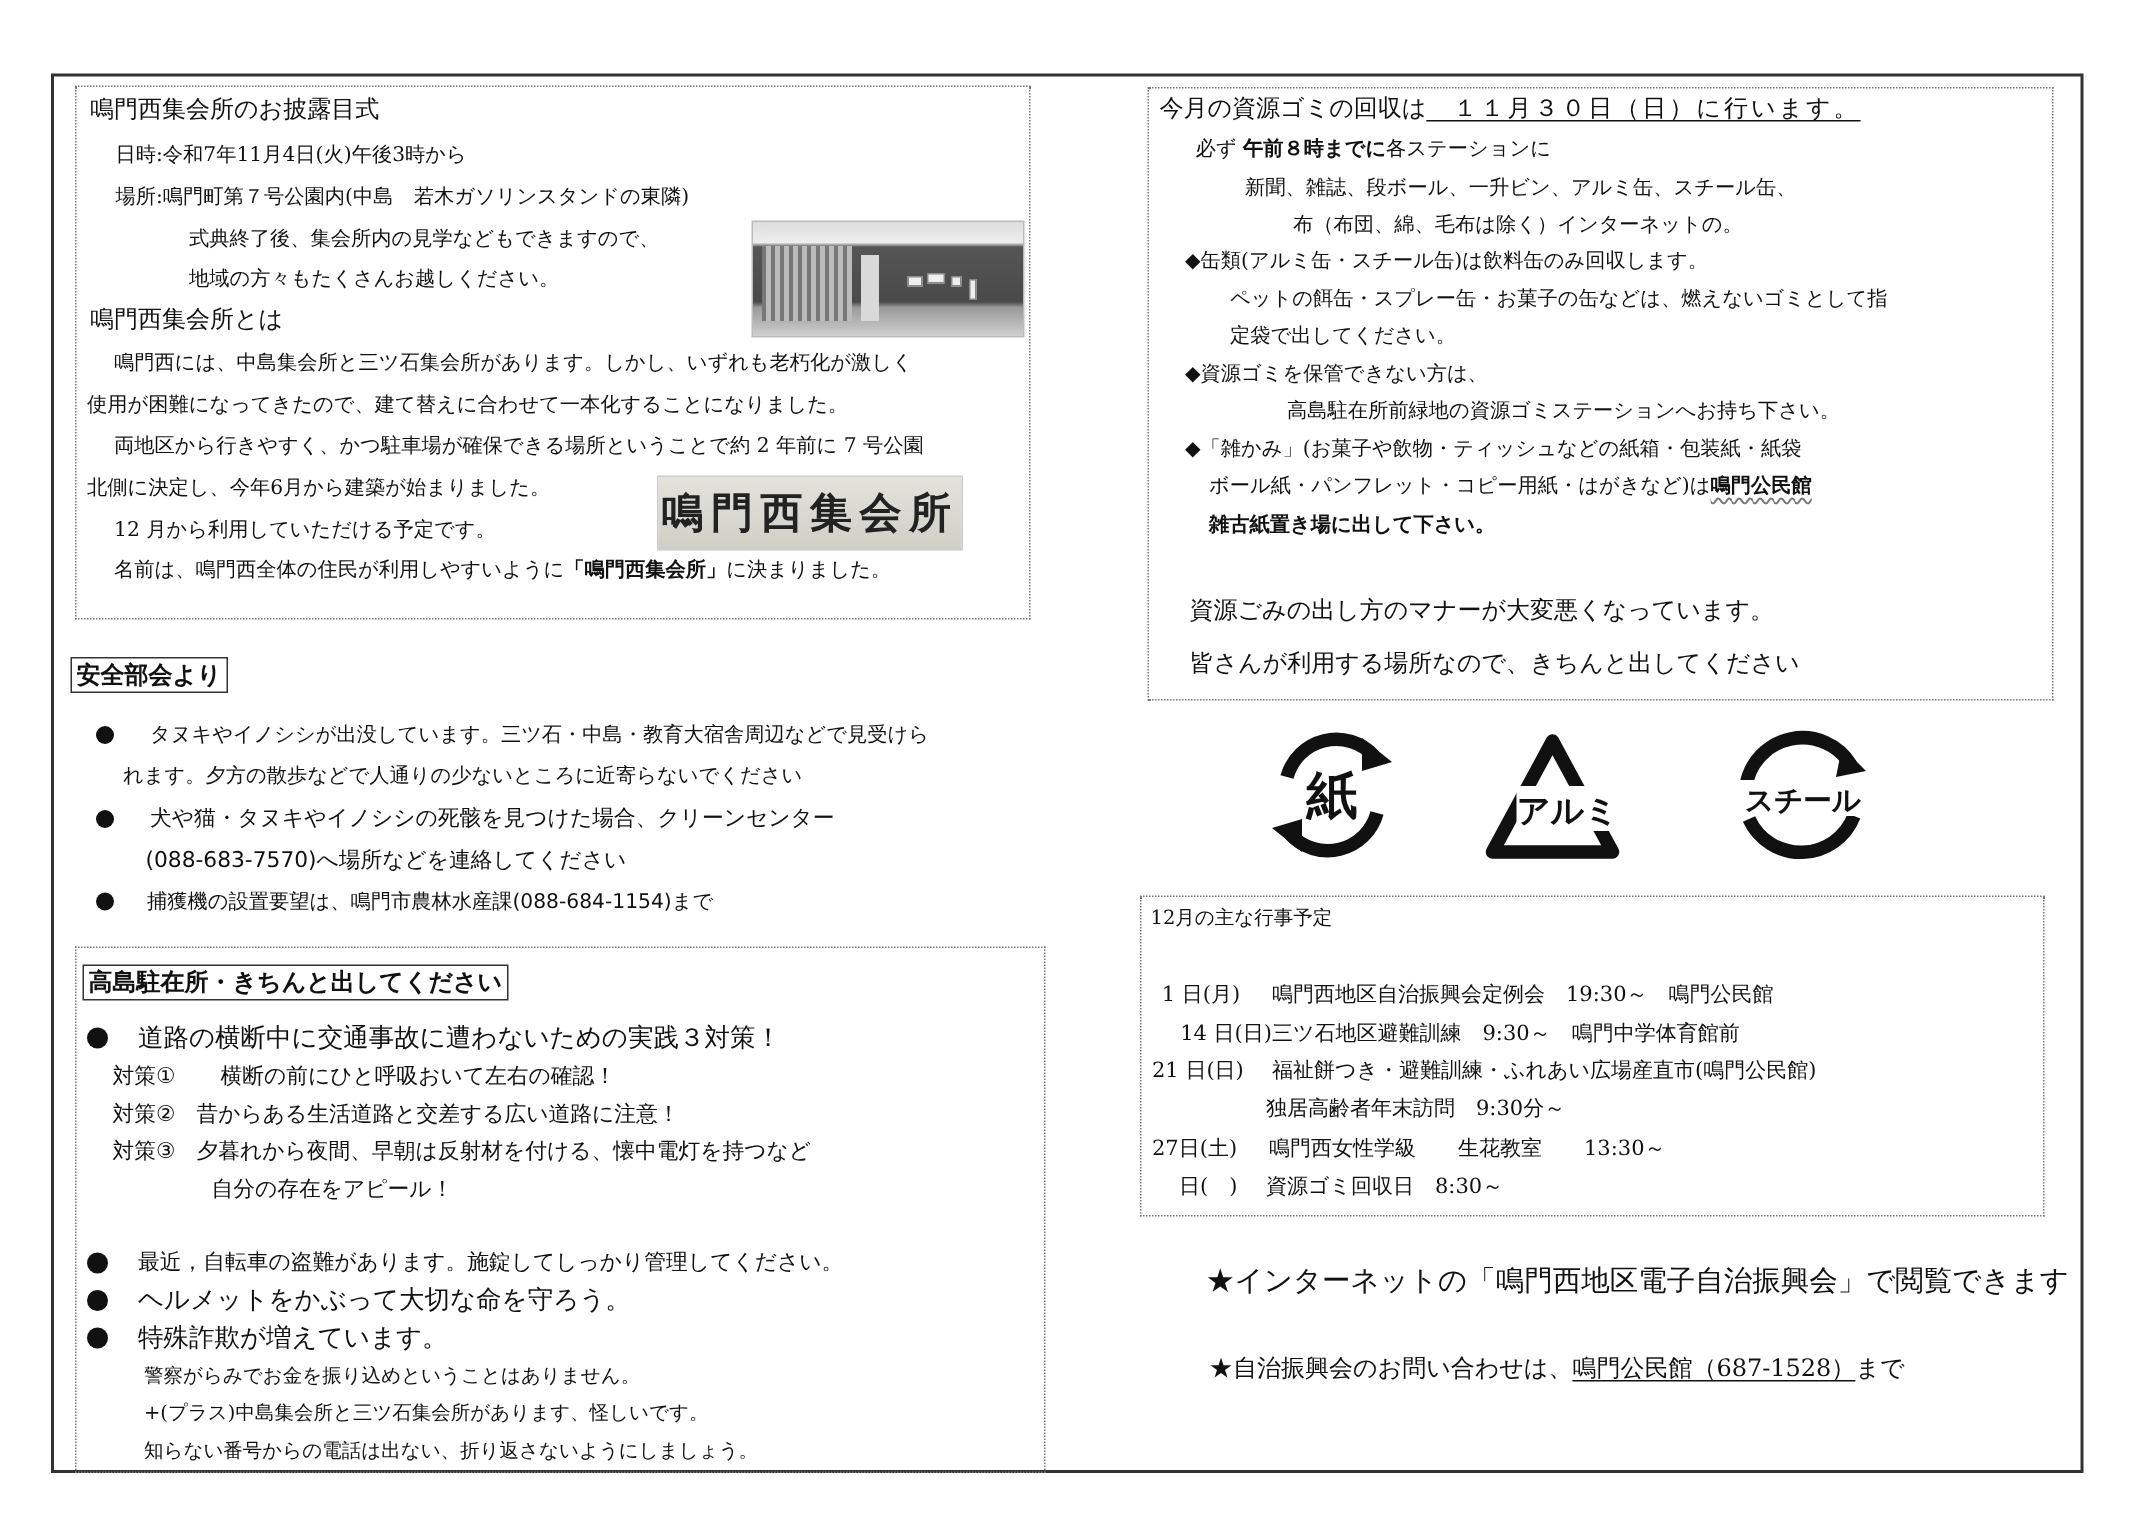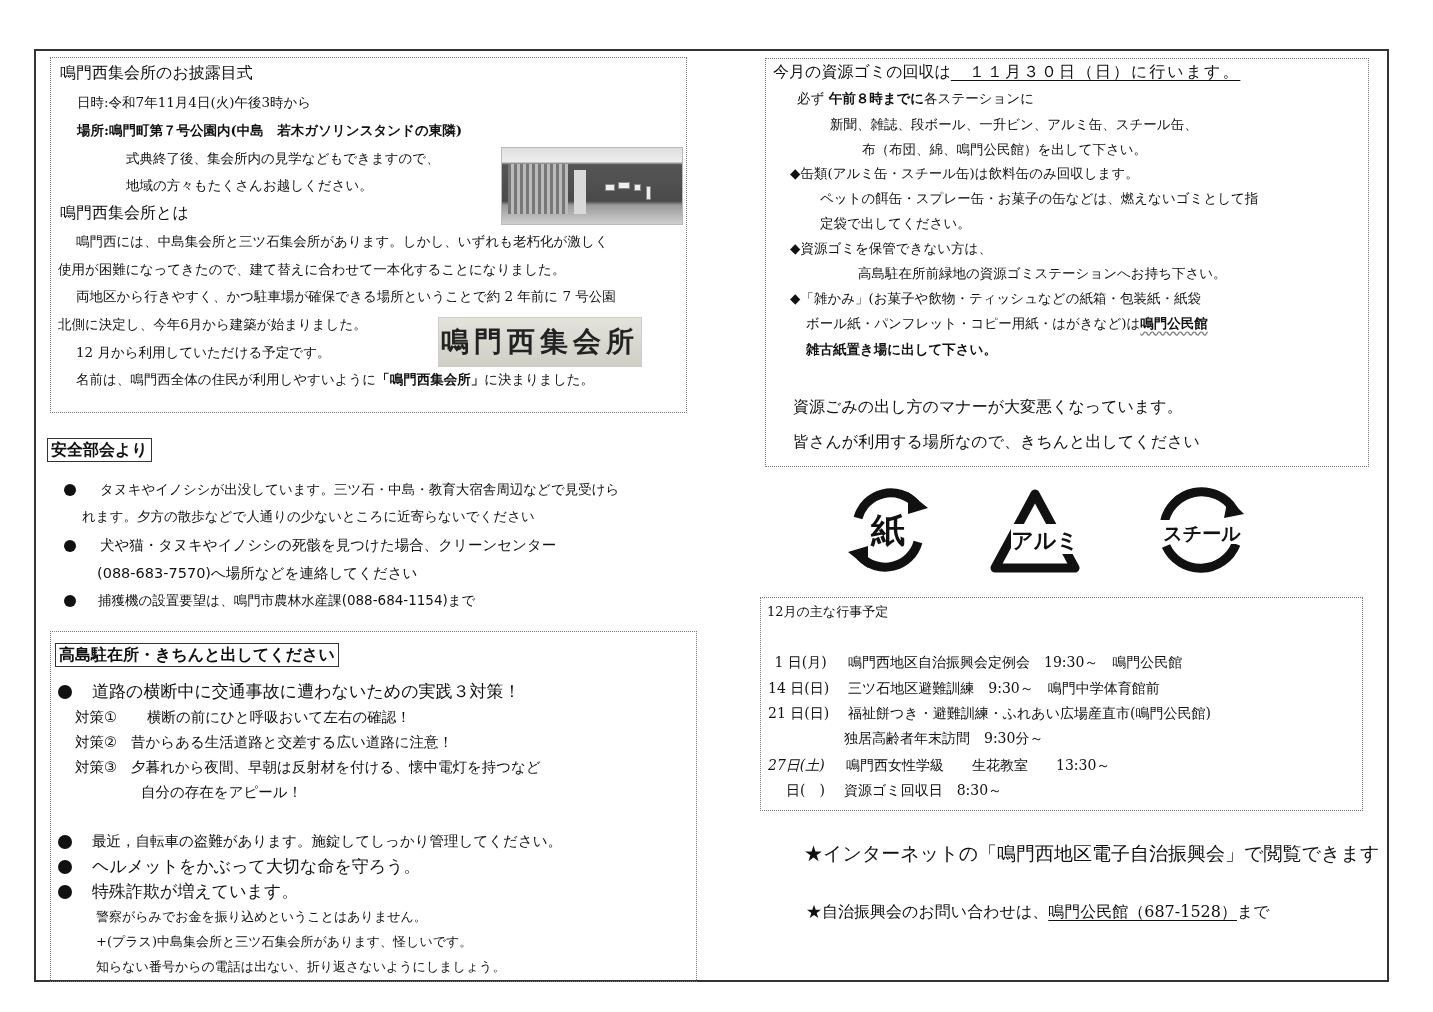--- a/index.html
+++ b/index.html
@@ -39,21 +39,21 @@
   .sched-row { position:absolute; font-size:14px; white-space:nowrap; }
 </style>
 </head>
 <body>
 
 <div class="page-border"></div>
 
 <div class="dotbox" style="left:50px;top:57px;width:637px;height:356px;"></div>
 <div class="abs serif h1" style="left:60px;top:63px;">鳴門西集会所のお披露目式</div>
 <div class="abs serif t14" style="left:77px;top:94px;">日時:令和7年11月4日(火)午後3時から</div>
-<div class="abs serif t14" style="left:77px;top:122px;font-weight:bold;">場所:鳴門町第７号公園内(中島　若木ガソリンスタンドの東隣)</div>
+<div class="abs serif t14" style="left:77px;top:122px;">場所:鳴門町第７号公園内(中島　若木ガソリンスタンドの東隣)</div>
 <div class="abs serif t14" style="left:126px;top:150px;">式典終了後、集会所内の見学などもできますので、</div>
 <div class="abs serif t14" style="left:126px;top:177px;">地域の方々もたくさんお越しください。</div>
 <div class="photo">
   <div class="facade"></div>
   <div class="door"></div>
   <div class="win" style="left:103px;top:36px;width:8px;height:5px;"></div>
   <div class="win" style="left:116px;top:34px;width:10px;height:5px;"></div>
   <div class="win" style="left:132px;top:36px;width:5px;height:5px;"></div>
   <div class="win" style="left:144px;top:38px;width:3px;height:12px;"></div>
 </div>
@@ -112,21 +112,21 @@
 <div class="abs serif" style="left:96px;top:958px;font-size:13px;">知らない番号からの電話は出ない、折り返さないようにしましょう。</div>
 
 <div class="dotbox" style="left:765px;top:58px;width:604px;height:409px;"></div>
 <div class="abs serif t16" style="left:773px;top:62px;">
   <span>今月の資源ゴミの回収は</span><span class="u" style="letter-spacing:2px;">　１１月３０日（日）に行います。</span>
 </div>
 <div class="abs serif t14" style="left:797px;top:90px;">
   <span>必ず</span>&nbsp;<span class="bold sans">午前８時までに</span><span>各ステーションに</span>
 </div>
 <div class="abs serif t14" style="left:830px;top:116px;">新聞、雑誌、段ボール、一升ビン、アルミ缶、スチール缶、</div>
-<div class="abs serif t14" style="left:862px;top:141px;">布（布団、綿、鳴門公民館）を出して下さい。</div>
+<div class="abs serif t14" style="left:862px;top:141px;">布（布団、綿、毛布は除く）インターネットの。</div>
 <div class="abs serif t14" style="left:790px;top:165px;">◆缶類(アルミ缶・スチール缶)は飲料缶のみ回収します。</div>
 <div class="abs serif t14" style="left:820px;top:190px;">ペットの餌缶・スプレー缶・お菓子の缶などは、燃えないゴミとして指</div>
 <div class="abs serif t14" style="left:820px;top:215px;">定袋で出してください。</div>
 <div class="abs serif t14" style="left:790px;top:240px;">◆資源ゴミを保管できない方は、</div>
 <div class="abs serif t14" style="left:858px;top:265px;">高島駐在所前緑地の資源ゴミステーションへお持ち下さい。</div>
 <div class="abs serif t14" style="left:790px;top:290px;">◆「雑かみ」(お菓子や飲物・ティッシュなどの紙箱・包装紙・紙袋</div>
 <div class="abs serif t14" style="left:806px;top:315px;">
   <span>ボール紙・パンフレット・コピー用紙・はがきなど)は</span><span class="bold sans wavy">鳴門公民館</span>
 </div>
 <div class="abs sans t14 bold" style="left:806px;top:341px;">雑古紙置き場に出して下さい。</div>
@@ -152,30 +152,30 @@
   <rect x="6" y="40" width="90" height="24" fill="#fff"></rect>
   <text x="52" y="60" text-anchor="middle" font-size="19" font-weight="bold" font-family="DejaVu Sans, sans-serif" fill="#111">スチール</text>
 </svg>
 
 <div class="dotbox" style="left:760px;top:597px;width:603px;height:214px;"></div>
 <div class="abs serif" style="left:767px;top:603px;font-size:13px;">12月の主な行事予定</div>
 <div class="sched-row serif" style="left:770px;top:654px;">
   <span style="display:inline-block;width:78px;white-space:pre;"> 1 日(月)</span><span>鳴門西地区自治振興会定例会　19:30～　鳴門公民館</span>
 </div>
 <div class="sched-row serif" style="left:768px;top:680px;">
-  <span style="display:inline-block;width:80px;">14 日(日)</span><span>三ツ石地区避難訓練　9:30～　鳴門中学体育館前</span>
+  <span style="display:inline-block;width:80px;text-align:right;">14 日(日)</span><span>三ツ石地区避難訓練　9:30～　鳴門中学体育館前</span>
 </div>
 <div class="sched-row serif" style="left:768px;top:705px;">
   <span style="display:inline-block;width:80px;">21 日(日)</span><span>福祉餅つき・避難訓練・ふれあい広場産直市(鳴門公民館)</span>
 </div>
 <div class="sched-row serif" style="left:768px;top:730px;">
   <span style="display:inline-block;width:76px;"></span><span>独居高齢者年末訪問　9:30分～</span>
 </div>
 <div class="sched-row serif" style="left:768px;top:757px;">
-  <span style="display:inline-block;width:78px;font-style:italic;">27日(土)</span><span>鳴門西女性学級　　生花教室　　13:30～</span>
+  <span style="display:inline-block;width:78px;">27日(土)</span><span>鳴門西女性学級　　生花教室　　13:30～</span>
 </div>
 <div class="sched-row serif" style="left:786px;top:782px;">
   <span style="display:inline-block;width:58px;white-space:pre;">日(　)</span><span>資源ゴミ回収日　8:30～</span>
 </div>
 
 <div class="abs serif" style="left:804px;top:841px;font-size:19px;">★インターネットの「鳴門西地区電子自治振興会」で閲覧できます</div>
 <div class="abs serif t16" style="left:806px;top:902px;">
   <span>★自治振興会のお問い合わせは、</span><span class="u">鳴門公民館（687-1528）</span><span>まで</span>
 </div>
 

